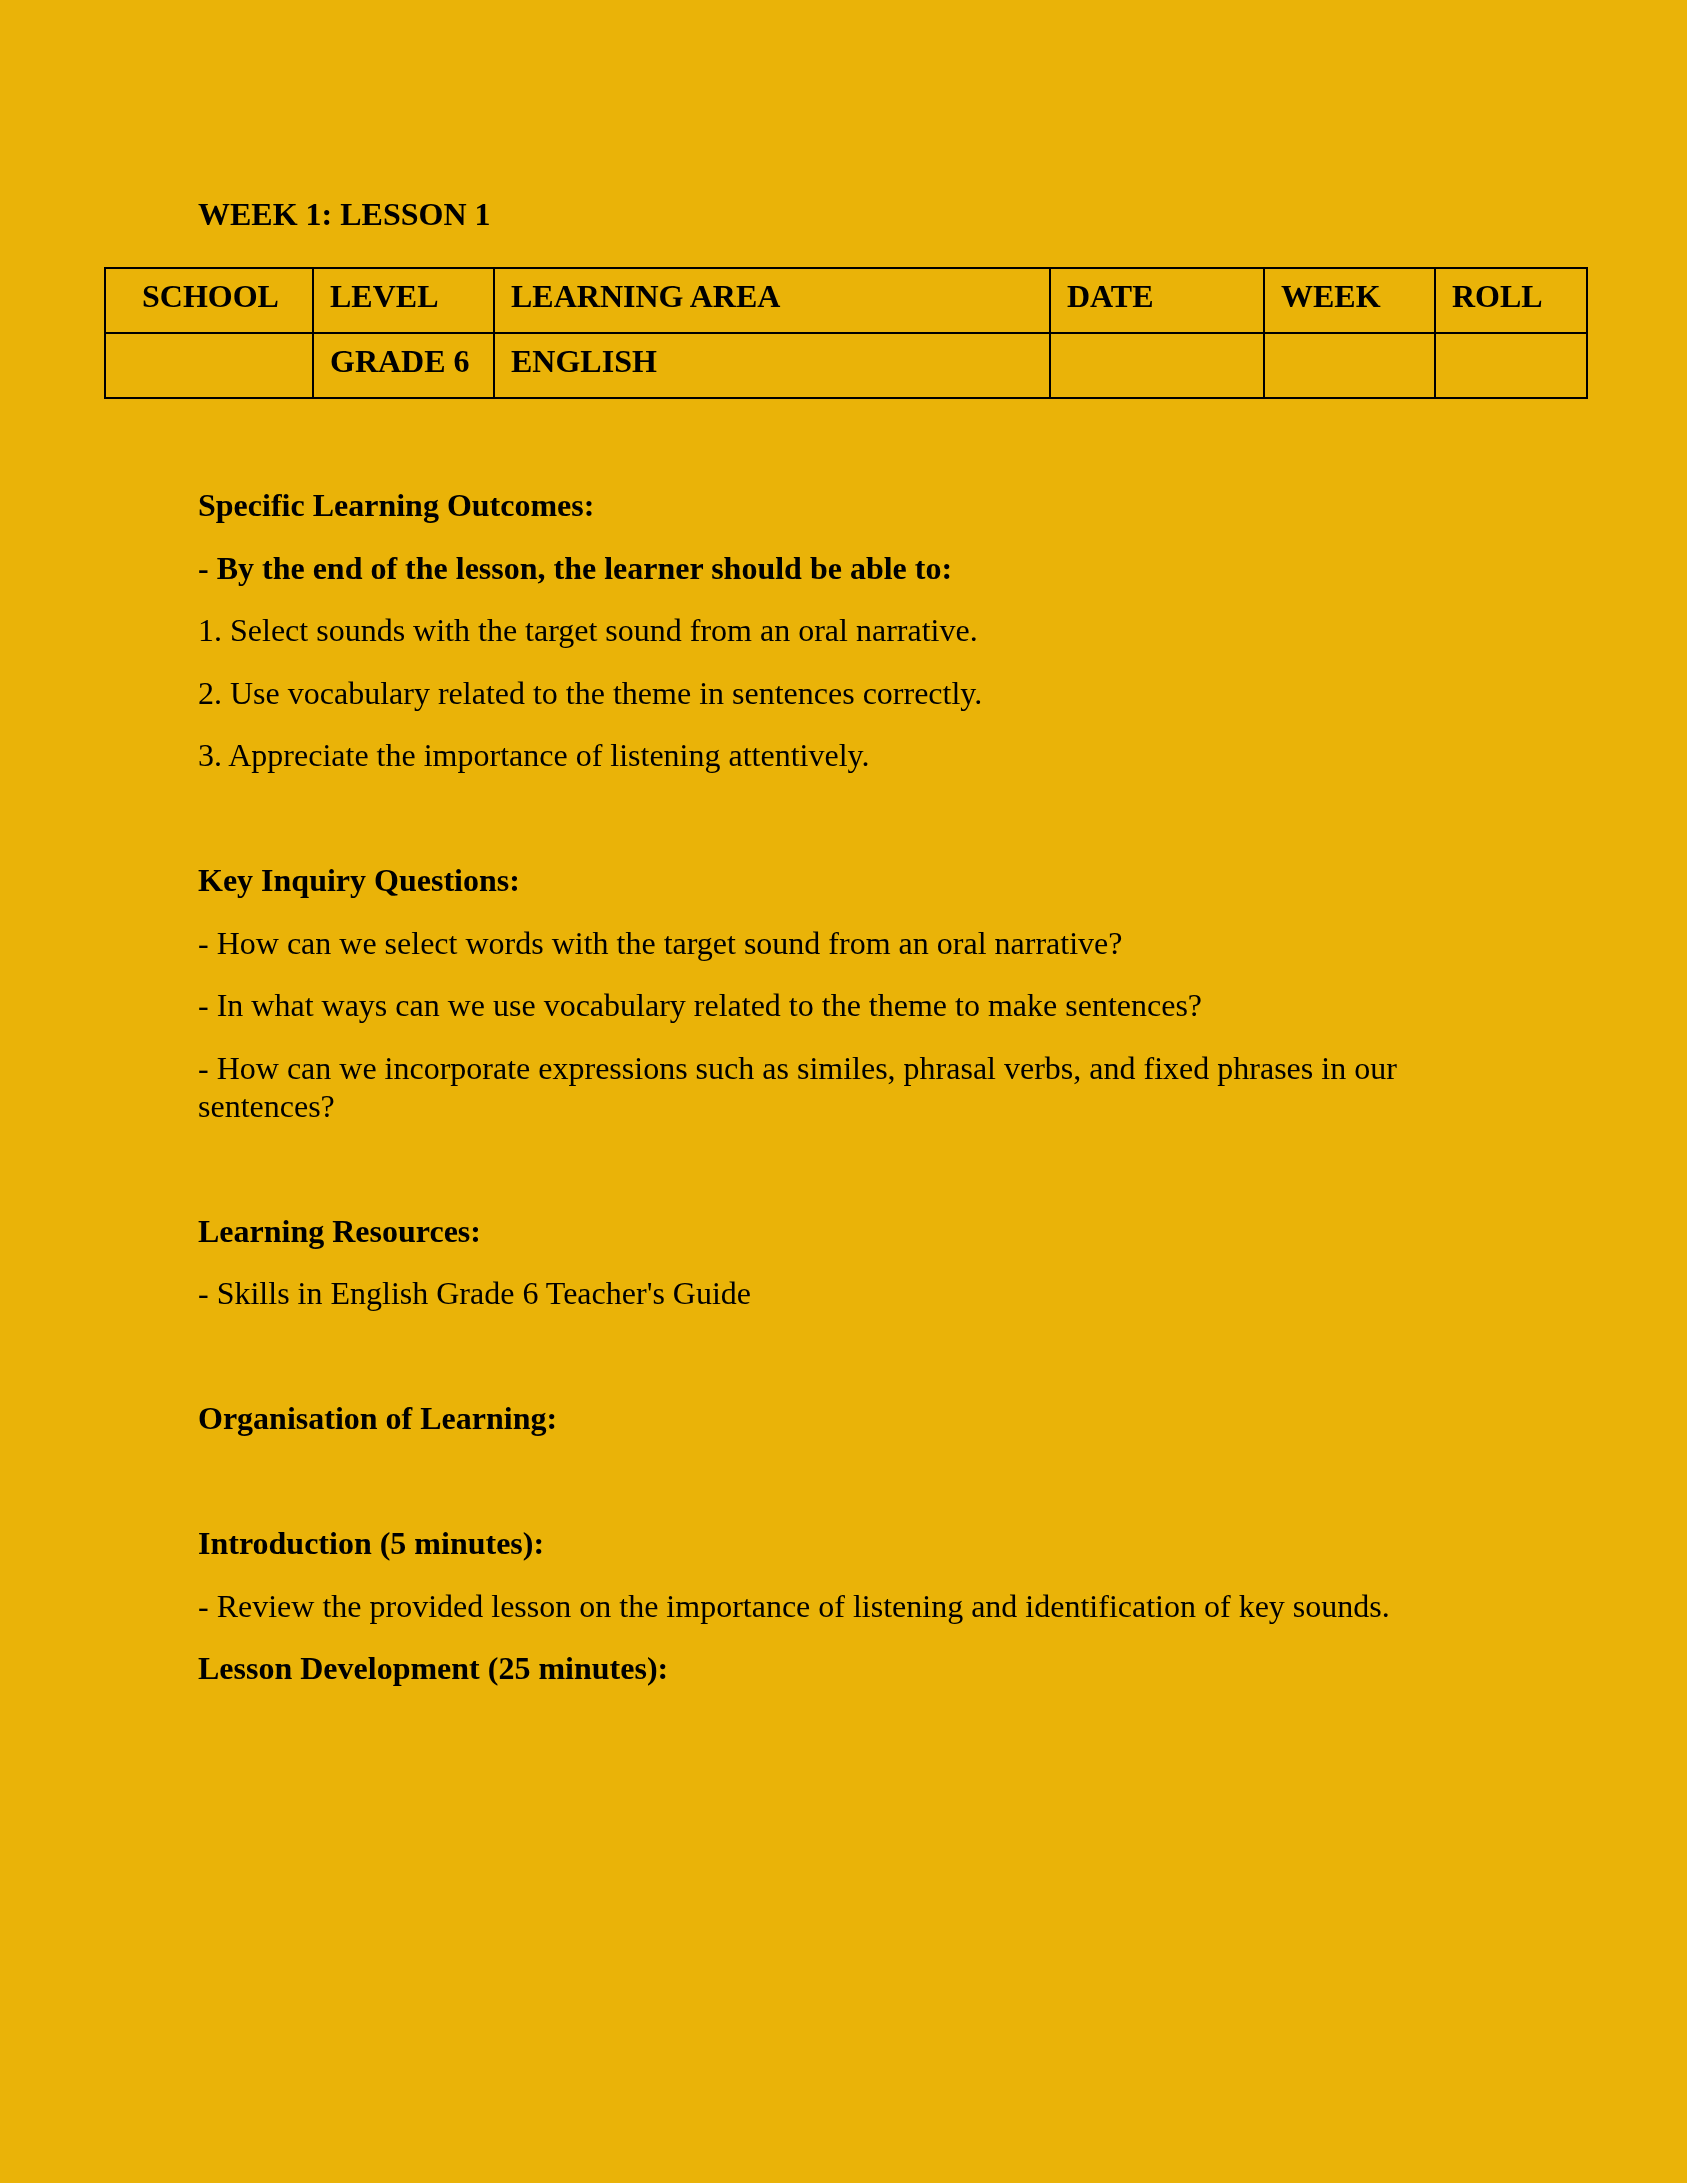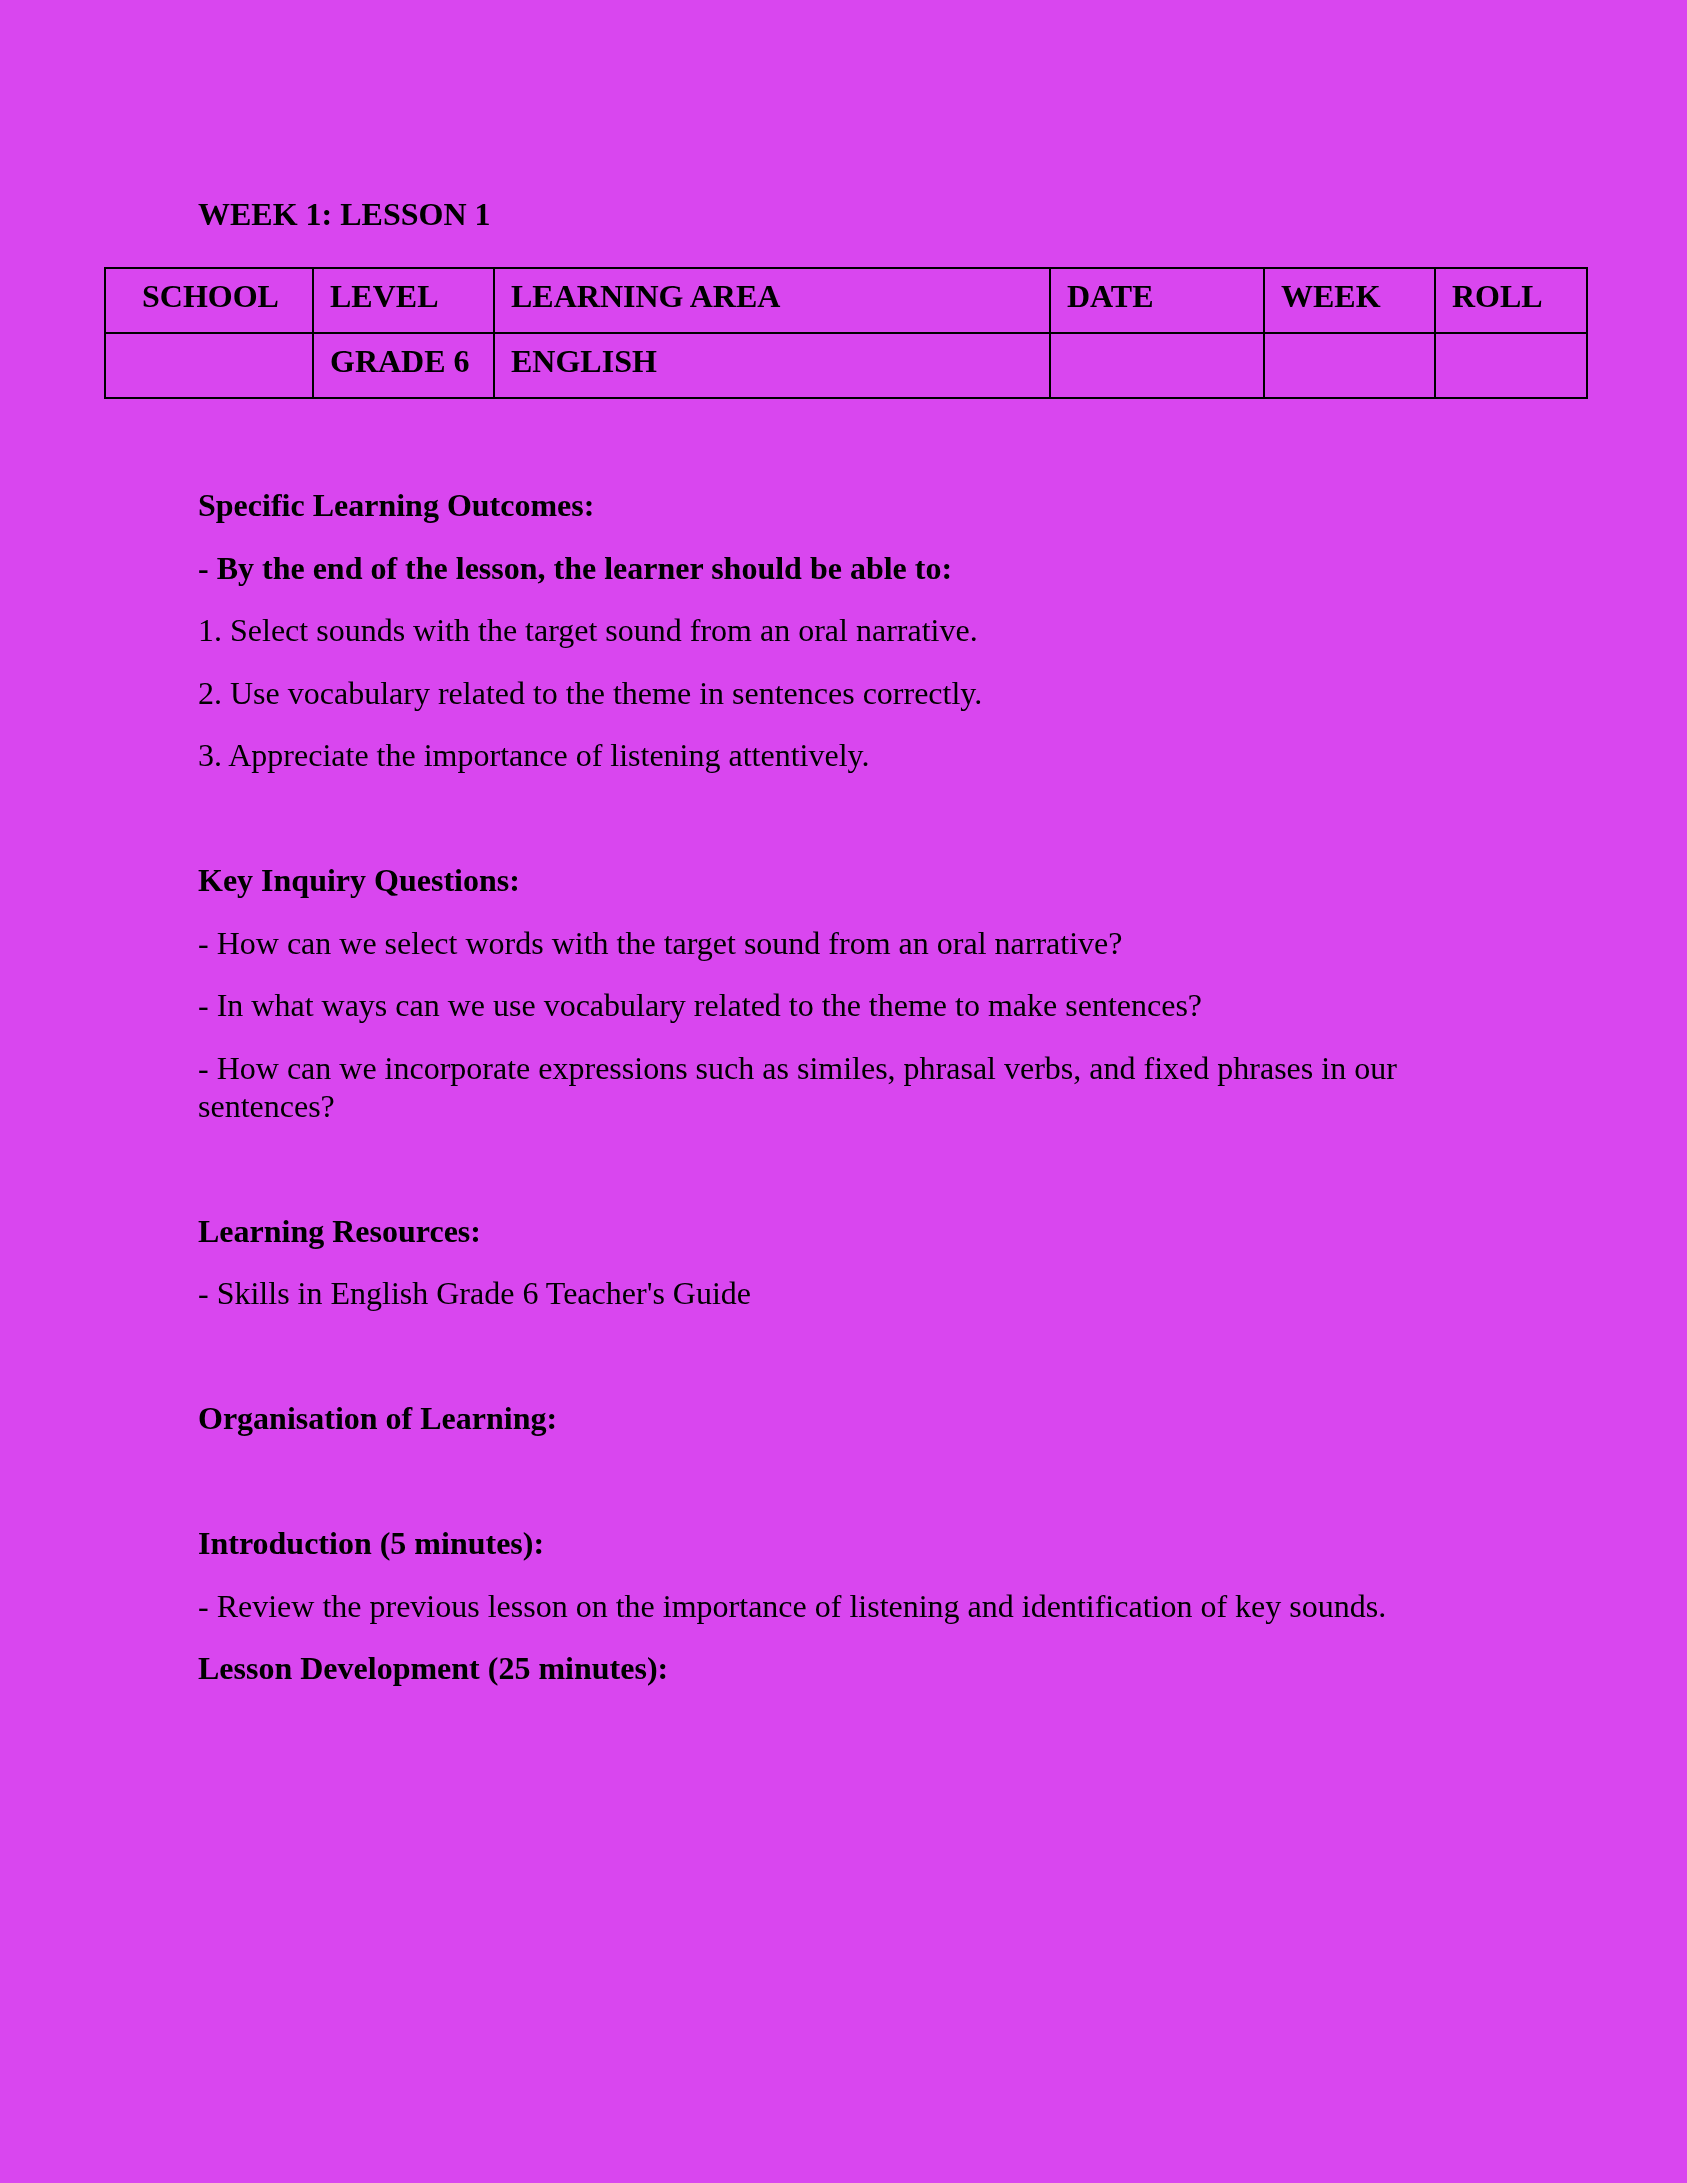--- a/index.html
+++ b/index.html
@@ -12,21 +12,21 @@
     height: 2183px;
     font-family: "Liberation Serif", serif;
     color: #000000;
   }
   .page {
     box-sizing: border-box;
     width: 1687px;
     height: 2183px;
     padding: 195px 192px 0 198px;
     overflow: hidden;
-    background: #d946ef;
+    background: #eab308;
     font-size: 32px;
     line-height: 38px;
   }
   p {
     margin: 0 0 24.5px 0;
     line-height: 38px;
   }
   .b { font-weight: bold; }
   .lbl { font-weight: bold; margin-right: 0.28em; }
   .title { margin-bottom: 34px; }
@@ -110,18 +110,18 @@
   <p class="b">Learning Resources:</p>
   <p>- Skills in English Grade 6 Teacher's Guide</p>
 
   <p class="blank"></p>
 
   <p class="b">Organisation of Learning:</p>
 
   <p class="blank"></p>
 
   <p class="b">Introduction (5 minutes):</p>
-  <p>- Review the previous lesson on the importance of listening and identification of key sounds.</p>
+  <p>- Review the provided lesson on the importance of listening and identification of key sounds.</p>
 
   <p class="b">Lesson Development (25 minutes):</p>
 
 </div>
 
 
 </body></html>

